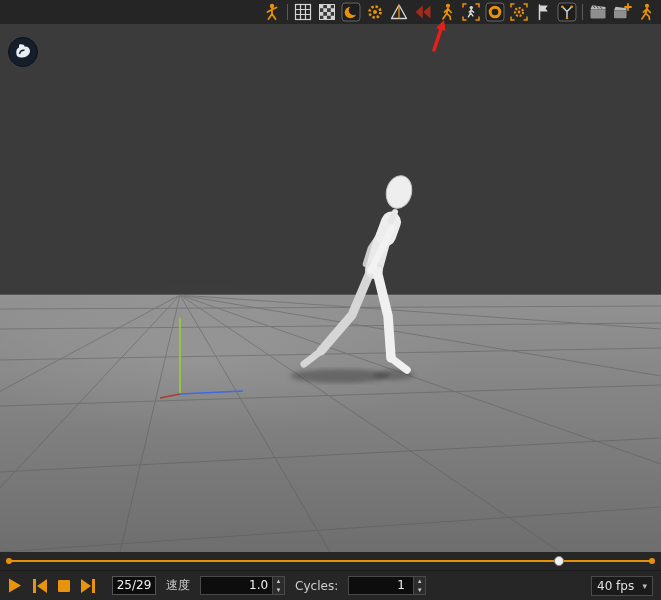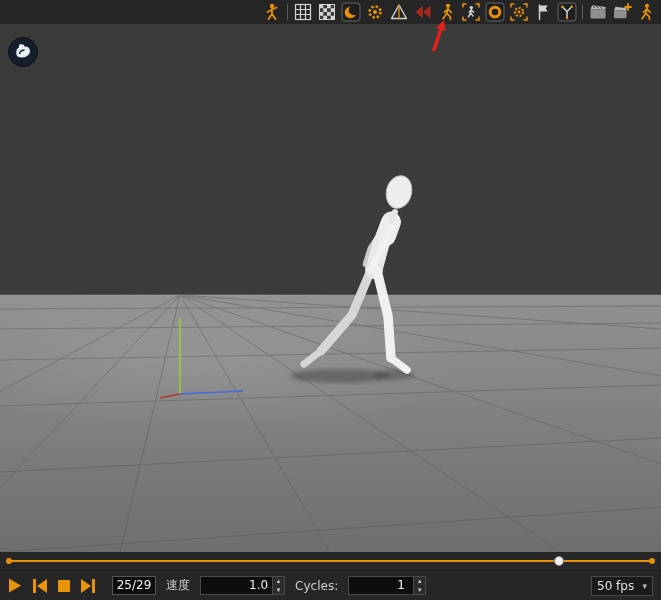--- a/index.html
+++ b/index.html
@@ -346,17 +346,17 @@
 
     <div class="spinbox">
       <span class="spin-val">1</span>
       <span class="spin-col">
         <button class="spin-up">▲</button>
         <button class="spin-down">▼</button>
       </span>
     </div>
 
     <div class="dropdown">
-      <span class="dd-label">50 fps</span>
+      <span class="dd-label">40 fps</span>
       <span class="caret">▾</span>
     </div>
   </div>
 </div>
 
 </body></html>

